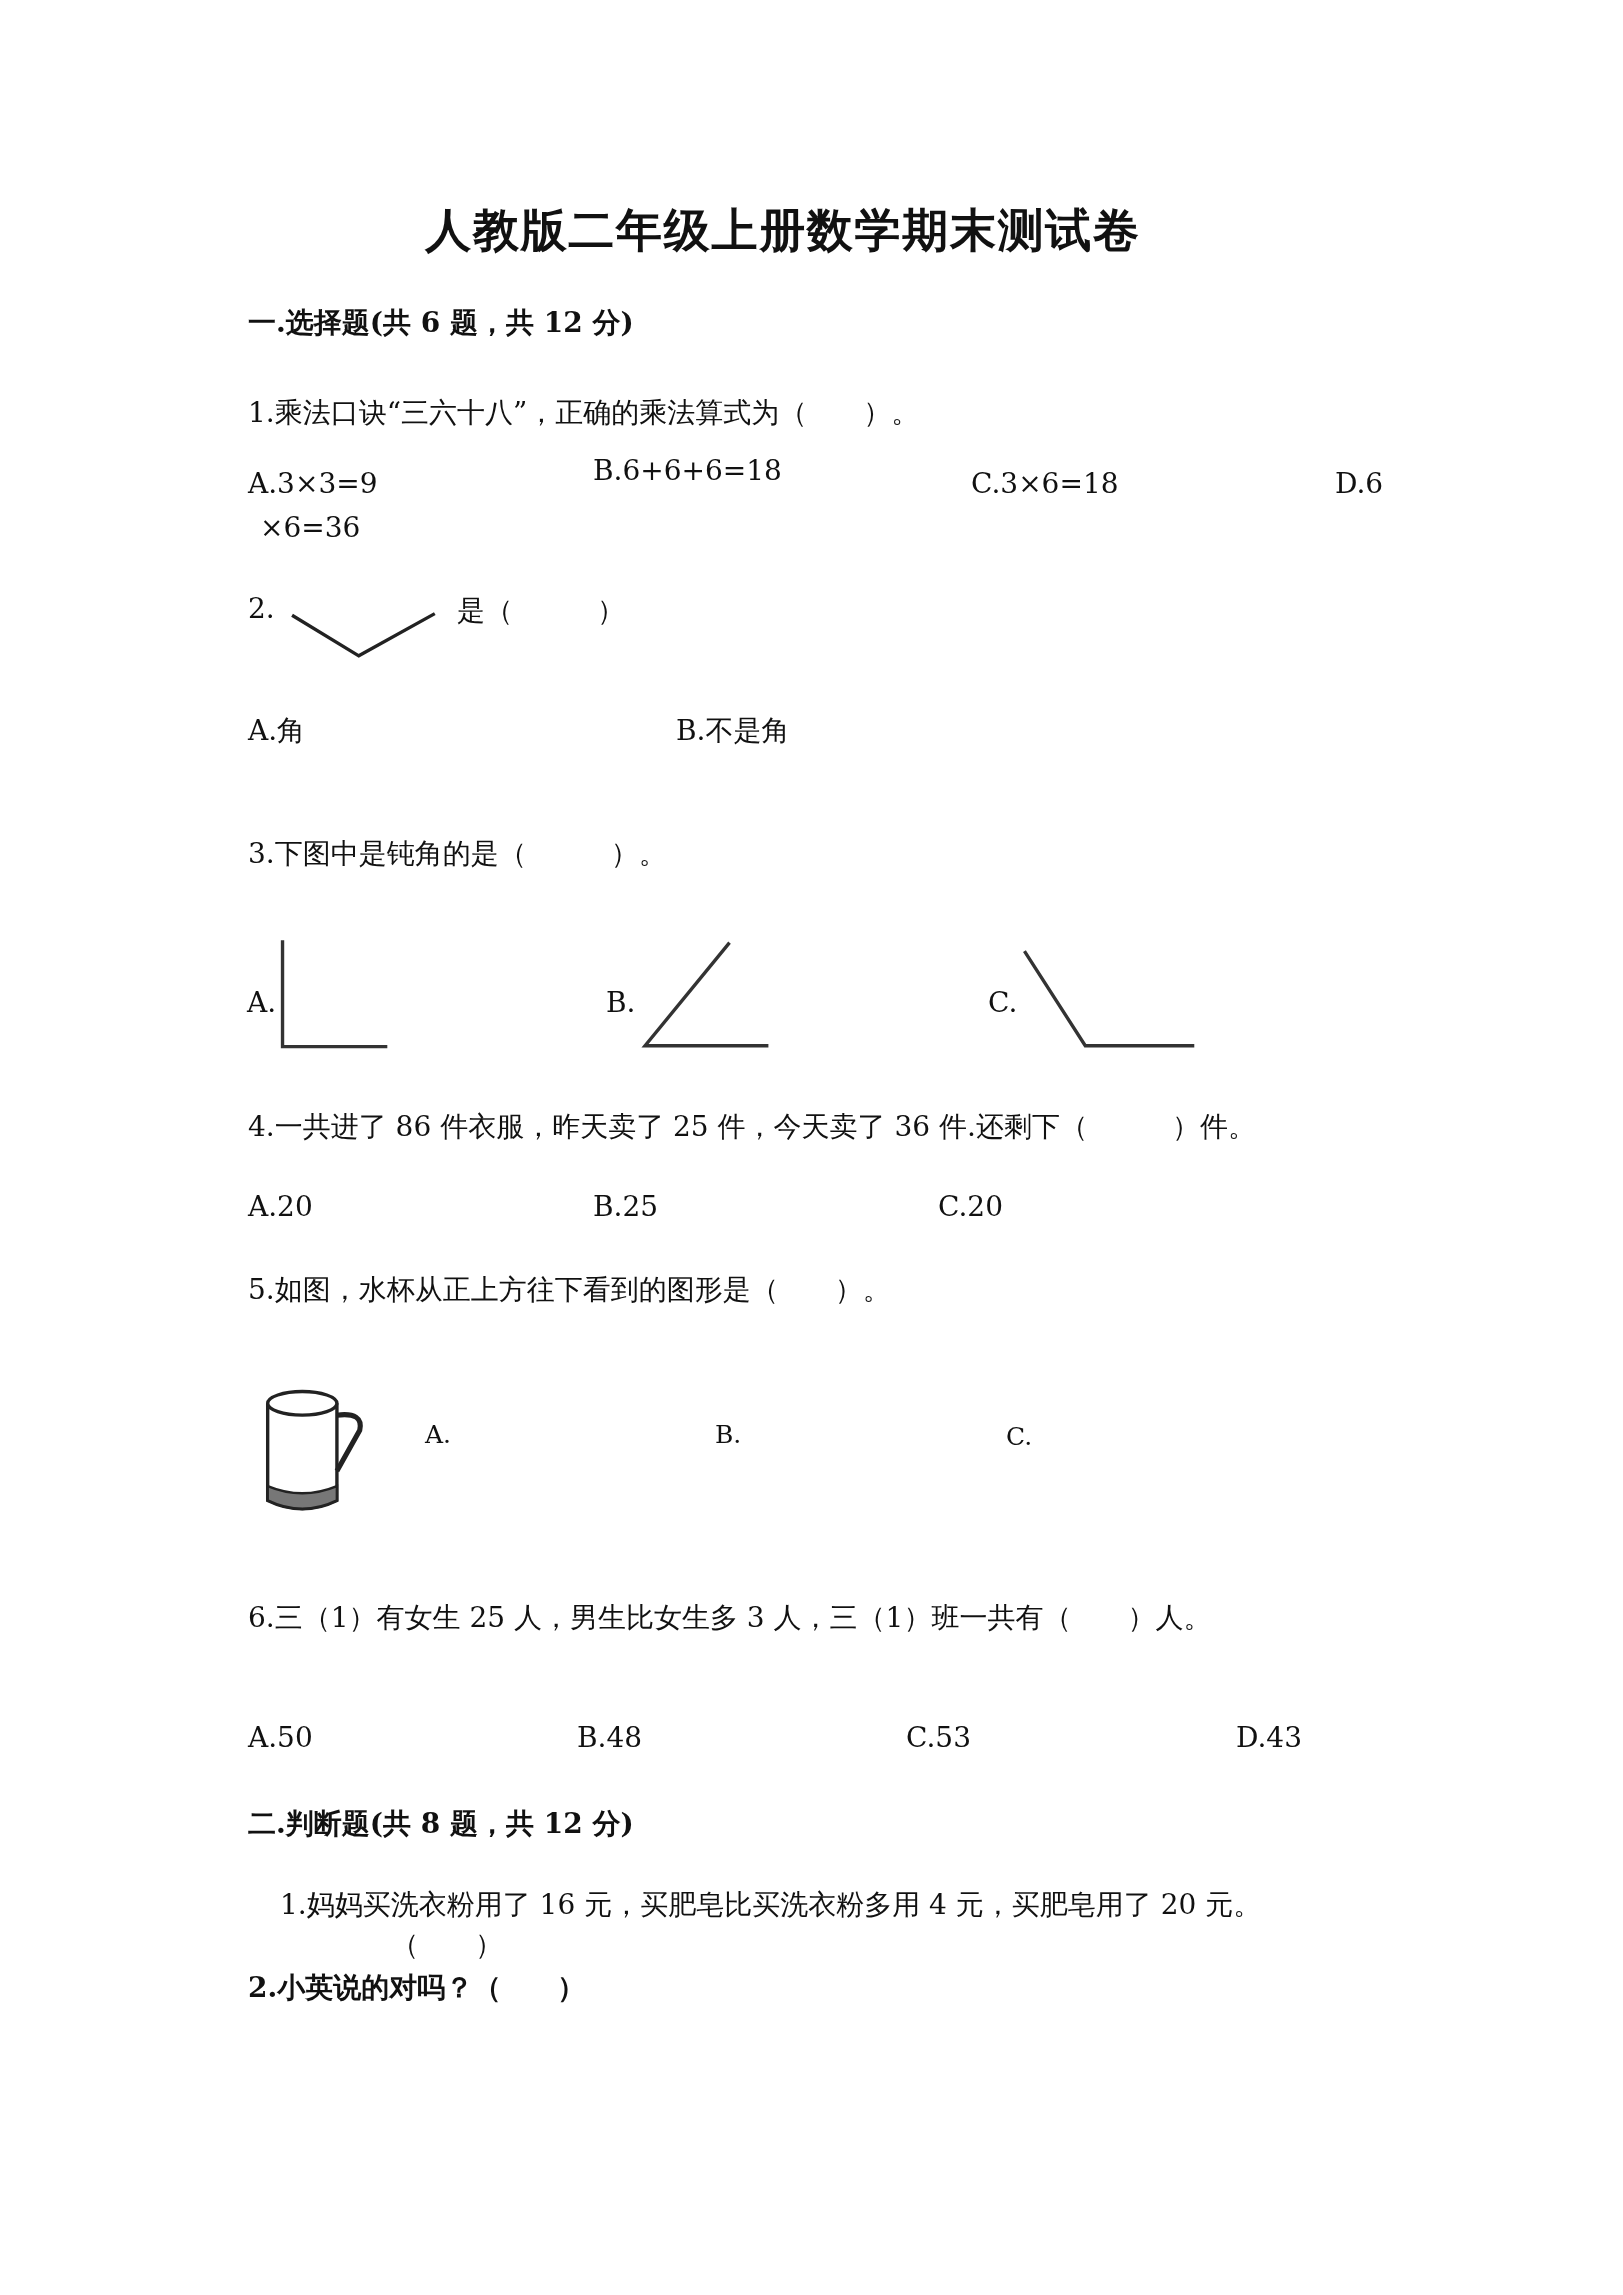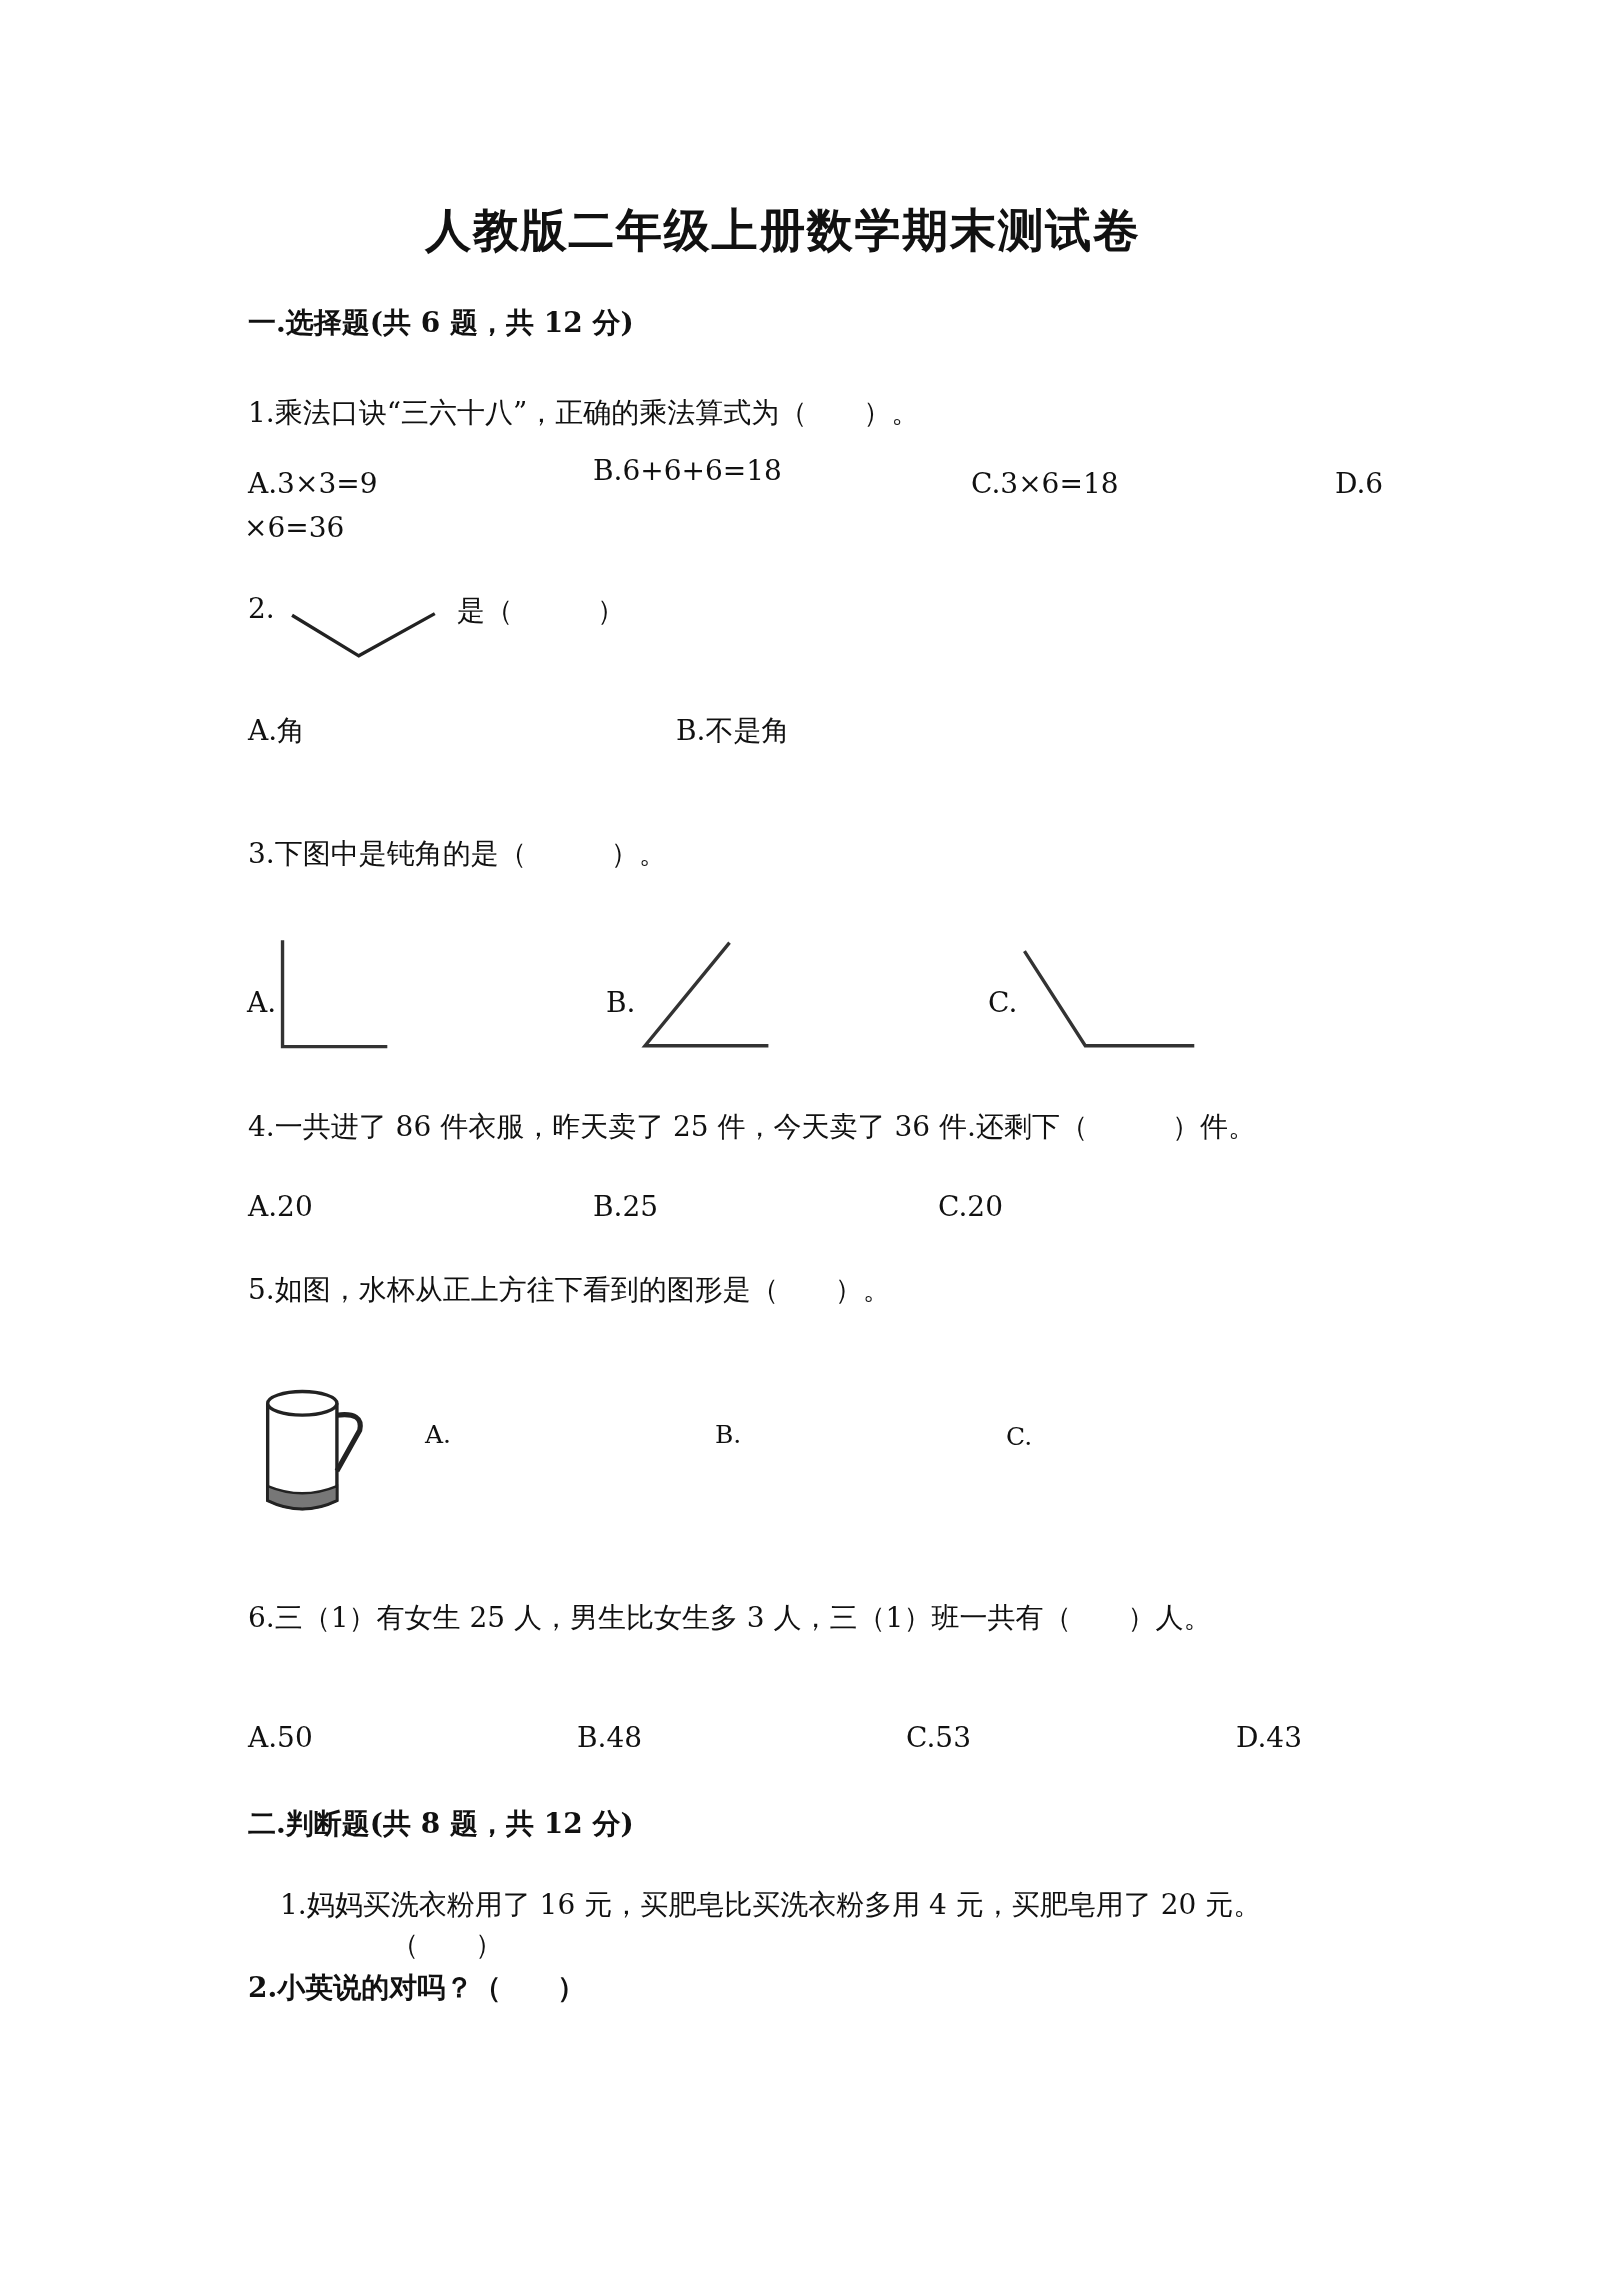--- a/index.html
+++ b/index.html
@@ -21,21 +21,21 @@
 
   
   <div class="abs section" style="left:248px; top:304px;">一.选择题(共 6 题，共 12 分)</div>
 
   
   <div class="abs q" style="left:248px; top:386px;margin-top:8px;">1.乘法口诀“三六十八”，正确的乘法算式为（　　）。</div>
   <div class="abs opt" style="left:248px; top:467px;">A.3×3=9</div>
   <div class="abs opt" style="left:593px; top:454px;text-align:right;">B.6+6+6=18</div>
   <div class="abs opt" style="left:971px; top:467px;">C.3×6=18</div>
   <div class="abs opt" style="left:1335px; top:467px;">D.6</div>
-  <div class="abs opt" style="left:244px; top:511px;">×6=36</div>
+  <div class="abs opt" style="left:260px; top:511px;">×6=36</div>
 
   
   <div class="abs q" style="left:248px; top:592px;">2.</div>
   <svg width="152" height="51" style="left:287px; top:605px;" viewBox="0 0 180 60">
     <polyline points="6,12 85,60 175,10" fill="none" stroke="#222" stroke-width="4"></polyline>
   </svg>
   <div class="abs q" style="left:457px; top:592px;">是（　　　）</div>
   <div class="abs opt" style="left:248px; top:712px;">A.角</div>
   <div class="abs opt" style="left:628px; top:712px;margin-left:48px;">B.不是角</div>
 

